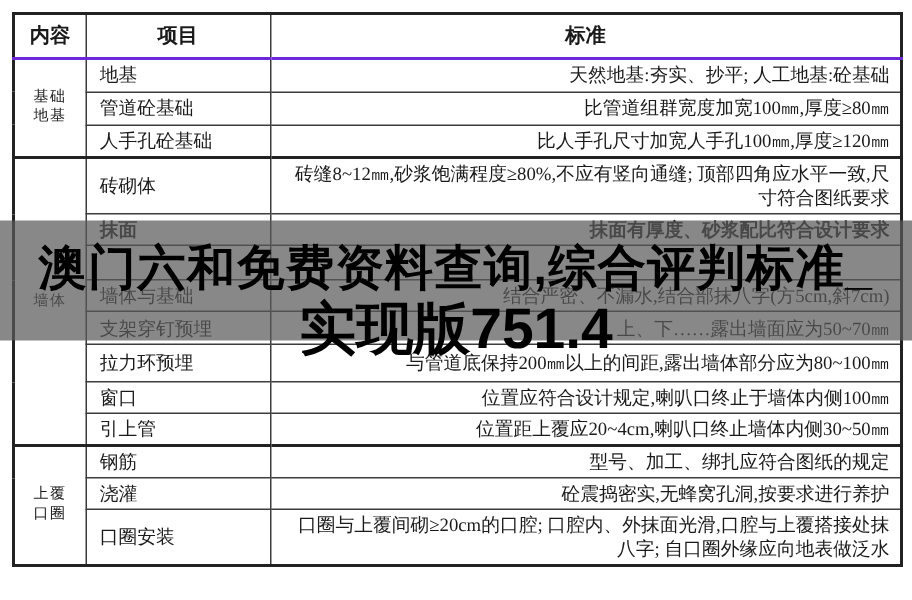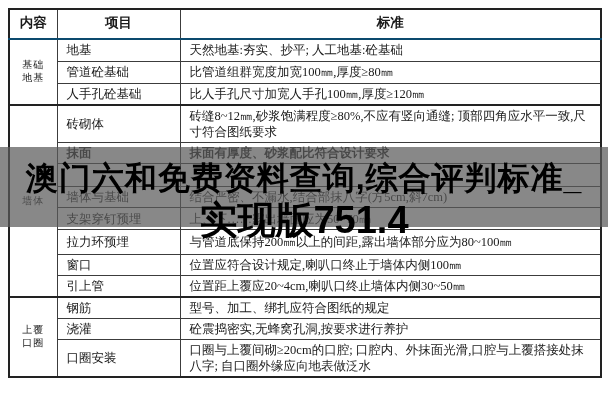--- a/index.html
+++ b/index.html
@@ -16,28 +16,28 @@
   }
   col.c1{width:48px;} col.c2{width:123px;} col.c3{width:421px;}
   th,td{
     border:1px solid #3c3c3c;
     font-size:12.5px;line-height:1.28;
     padding:2px 7px;vertical-align:middle;
     overflow:hidden;
   }
   thead th{
     font-size:13.5px;font-weight:bold;text-align:center;
-    height:24px;border-bottom:2px solid #0c4a6e;font-family:Liberation Mono, monospace;
+    height:24px;border-bottom:2px solid #6d28d9;
   }
   td.group{
     text-align:center;font-size:10px;white-space:pre-line;
     padding:2px 3px;letter-spacing:1px;
   }
   td.item{padding-left:9px;}
-  td.standard{padding-left:9px;}
+  td.standard{padding-left:9px;text-align:right;}
   tr.group-start td{border-top:2px solid #222;}
   tr.h25{height:22px;} tr.h20{height:17px;font-weight:bold;} tr.h26{height:23px;}
   tr.h24{height:21px;} tr.h28{height:25px;margin-left:40px;} tr.h23{height:20px;}
   tr.h22{height:19px;} tr.h34{height:30px;} tr.h36{height:32px;}
   .watermark{
     position:absolute;left:0;top:147px;width:608px;height:80px;
     background:rgba(90,90,90,0.72);z-index:5;
     text-align:center;color:#000;
     font-family:"Liberation Sans","DejaVu Sans",sans-serif;font-weight:bold;
   }

